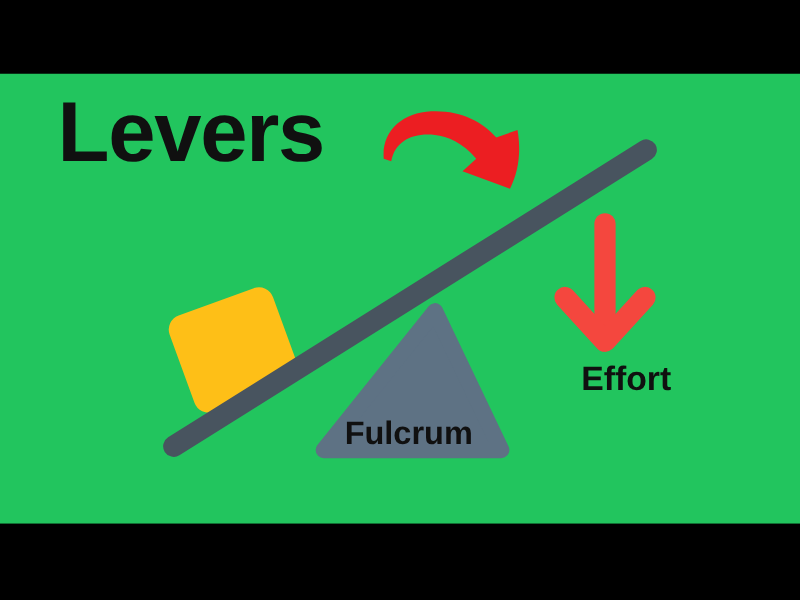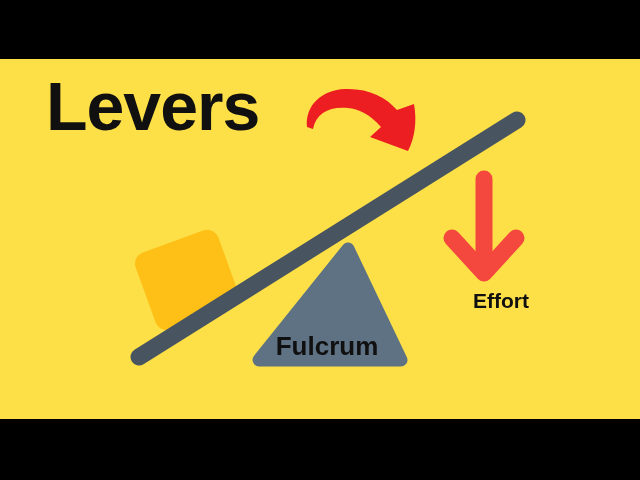--- a/index.html
+++ b/index.html
@@ -21,28 +21,28 @@
   .txt {
     position: absolute; color: #101010; font-weight: 800;
     text-align: center; white-space: nowrap; line-height: 1;
   }
   .title {
     left: 46px; top: 13px; width: 250px; text-align: left;
     font-size: 68px; letter-spacing: -1px;
   }
   .load-label    { left: 130px; top: 203px; width: 120px; font-size: 31px; }
   .fulcrum-label { left: 252px; top: 274px; width: 150px; font-size: 26px; }
-  .effort-label  { left: 441px; top: 231px; width: 120px; font-size: 21px; }
+  .effort-label  { left: 441px; top: 231px; width: 120px; font-size: 27px; }
 </style>
 </head>
 <body style="background: rgb(0, 0, 0);">
 
 <div class="letterbox top"></div>
 
-<div class="stage" style="background: #fde047; text-decoration: underline;">
+<div class="stage" style="background: #22c55e; text-decoration: underline;">
 
   <svg width="640" height="360" viewBox="0 0 640 360">
 
     <rect x="143" y="180" width="88" height="82" rx="12" transform="rotate(-20 187 221)" fill="#FEBF17"></rect>
 
     <path d="M348 190 L401 301 L259 301 Z" stroke-width="13" stroke-linejoin="round" fill="#5E7284" stroke="#5E7284"></path>
 
     <line x1="139" y1="298" x2="517" y2="61" stroke-width="17" stroke-linecap="round" stroke="#48545F"></line>
 
     <g transform="translate(300,26)">

